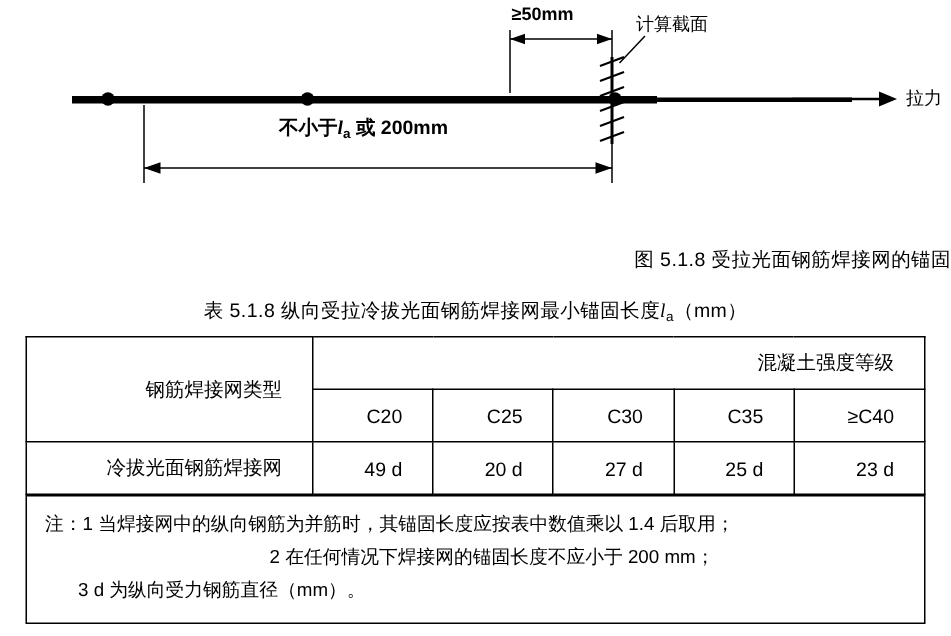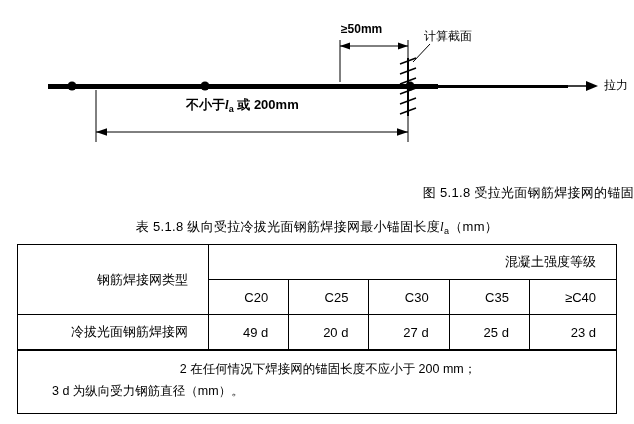--- a/index.html
+++ b/index.html
@@ -14,21 +14,20 @@
     color: #000;
     position: relative;
     overflow: hidden;
   }
 
   
   #figure {
     position: relative;
     width: 634px;
     height: 160px;
-    margin-top: 20px;
   }
 
   .fig-label {
     position: absolute;
     font-size: 12px;
     white-space: nowrap;
     color: #000;
   }
 
   
@@ -166,16 +165,19 @@
       <td>49 d</td>
       <td>20 d</td>
       <td>27 d</td>
       <td>25 d</td>
       <td>23 d</td>
     </tr>
   </tbody>
     </table>
 
   <div class="note-cell">
+    <div class="note-line">
+      <span>注：</span><span>1  当焊接网中的纵向钢筋为并筋时，其锚固长度应按表中数值乘以 1.4 后取用；</span>
+    </div>
     <div class="note-line indent1">2  在任何情况下焊接网的锚固长度不应小于 200 mm；</div>
     <div class="note-line indent2">3  d 为纵向受力钢筋直径（mm）。</div>
   </div>
 </div>
 
 </body></html>

